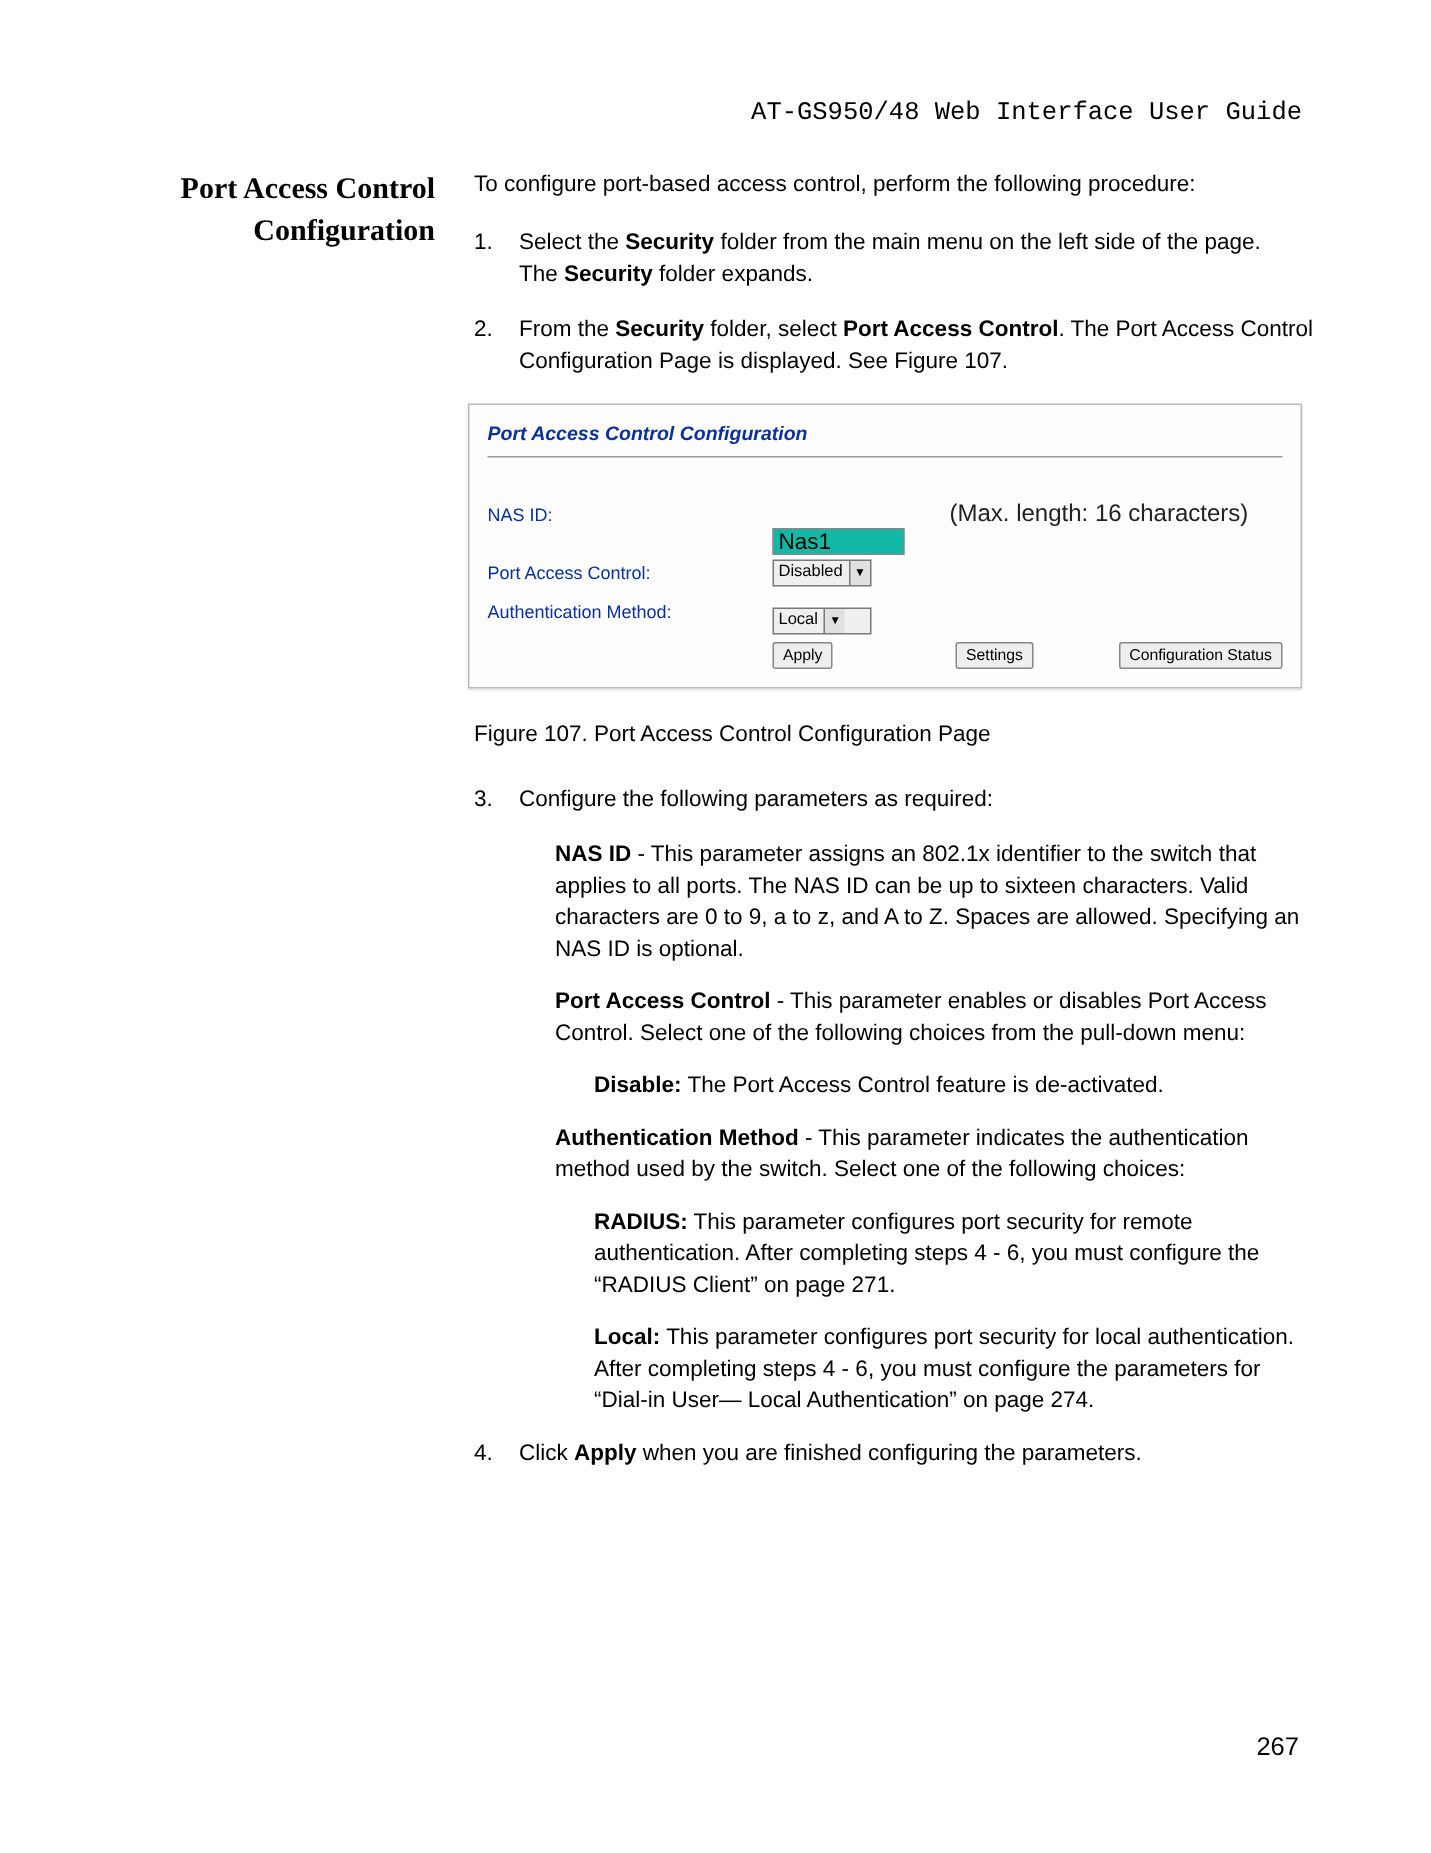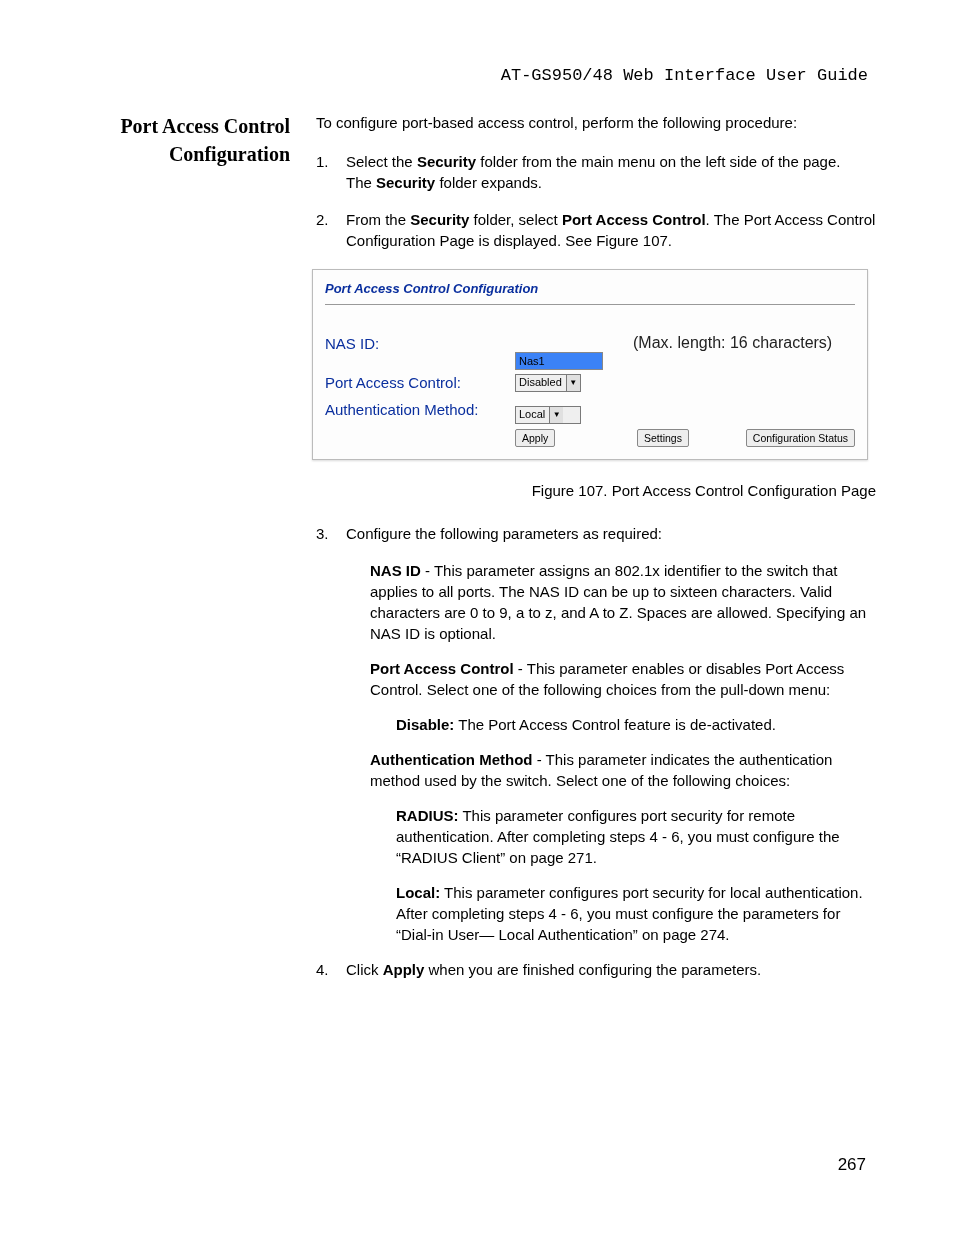--- a/index.html
+++ b/index.html
@@ -42,21 +42,21 @@
       width: 560px;
       font-size: 15px;
       line-height: 1.4;
     }
     .intro { margin-bottom: 18px; }
     .step { margin-bottom: 16px; display: flex; }
     .step-num { width: 24px; flex-shrink: 0; }
     .step-body { flex: 1; padding-left: 6px; }
     .sub-para { margin-bottom: 14px; margin-left: 54px; }
     .sub-sub { margin-bottom: 14px; margin-left: 80px; }
-    .figure-caption { text-align: right; margin: 20px 0 22px 0; }
+    .figure-caption { text-align: left; margin: 20px 0 22px 0; }
     .bold { font-weight: bold; margin-top: 18px; }
 
     
     .figure-shot {
       border: 1px solid #bbb;
       margin: 18px 0 8px -4px;
       width: 556px;
       background: #fdfdfd;
       box-shadow: 0 1px 2px rgba(0,0,0,0.15);
       font-size: 11.5px;
@@ -76,30 +76,30 @@
     }
     .fig-row {
       display: flex;
       align-items: center;
       padding: 1px 12px;
       min-height: 22px;
     }
     .fig-label {
       width: 190px;
       color: #0a2f9e;
-      font-size: 15px;
+      font-size: 12px;
     }
     .fig-control-cell { display: flex; align-items: center; gap: 6px; }
     .fig-input {
       border: 1px solid #888;
       height: 18px;
       padding: 0 3px;
-      font-size: 11px;
+      font-size: 15px;
       width: 88px;
-      background: #3b82f6;
+      background: #14b8a6;
       margin-top: 36px;
     }
     .fig-select {
       border: 1px solid #7a7a7a;
       height: 18px;
       font-size: 11px;
       padding: 0 0 0 3px;
       background: #efefef;
       display: inline-flex;
       align-items: center;

